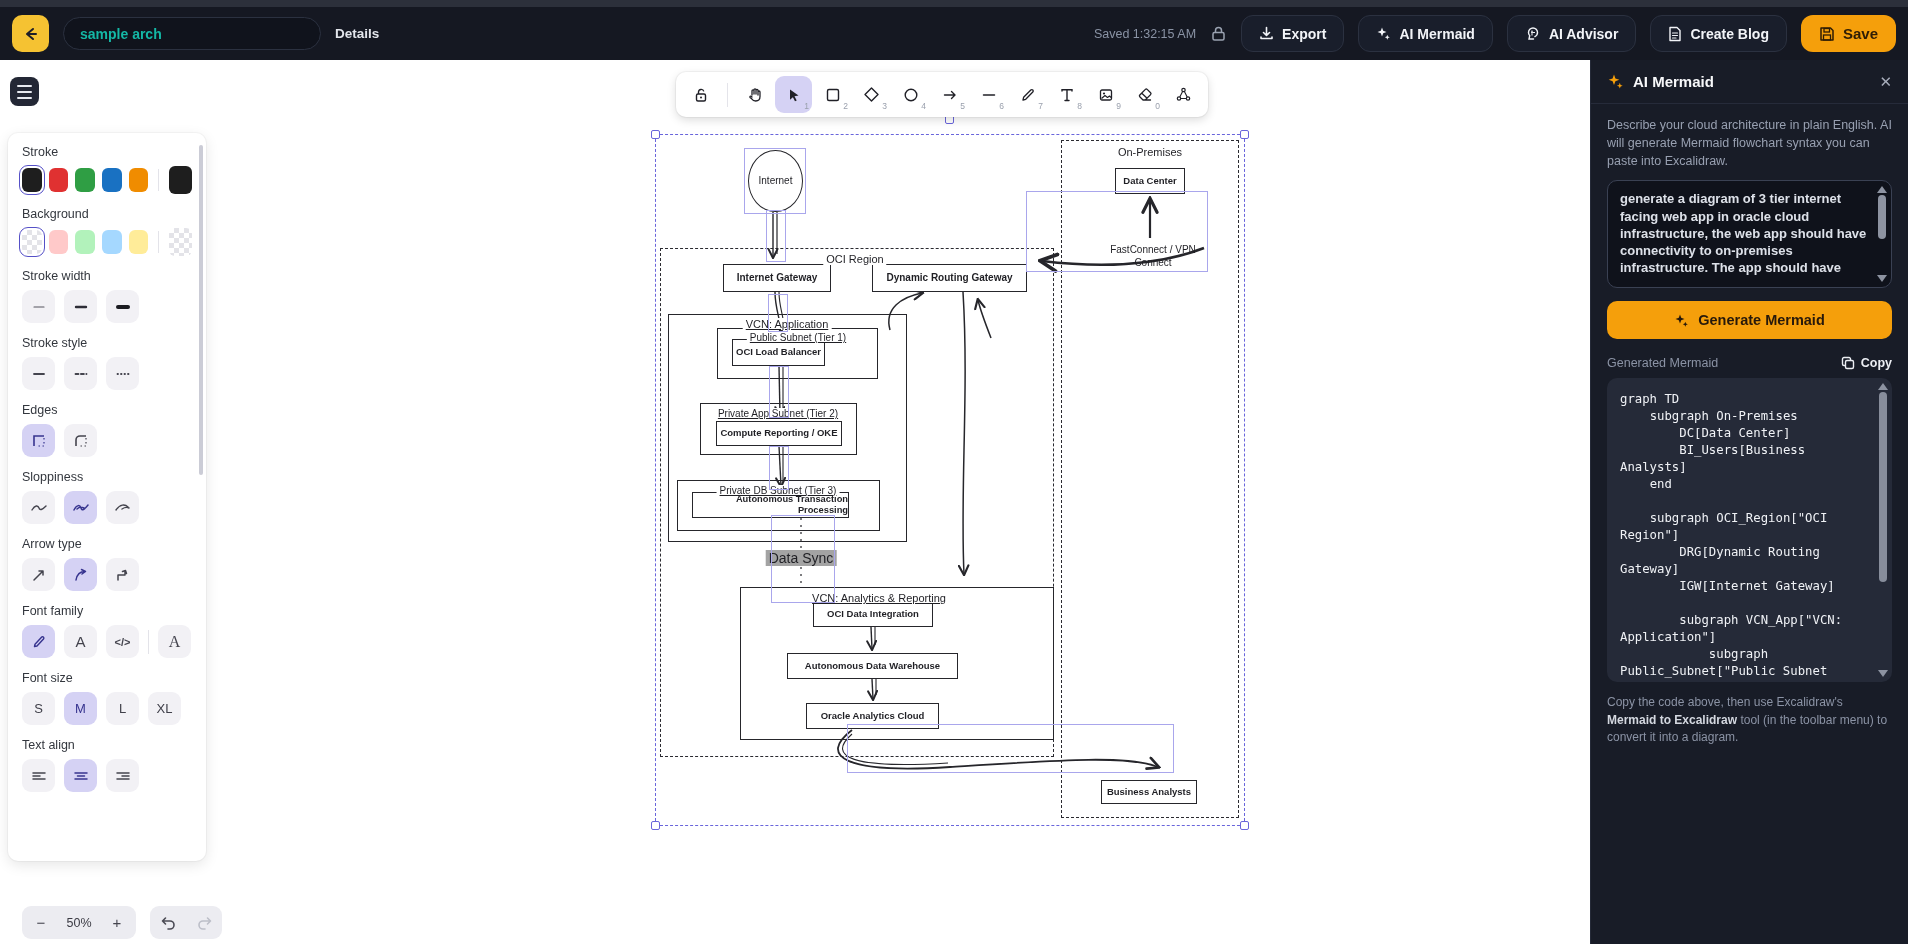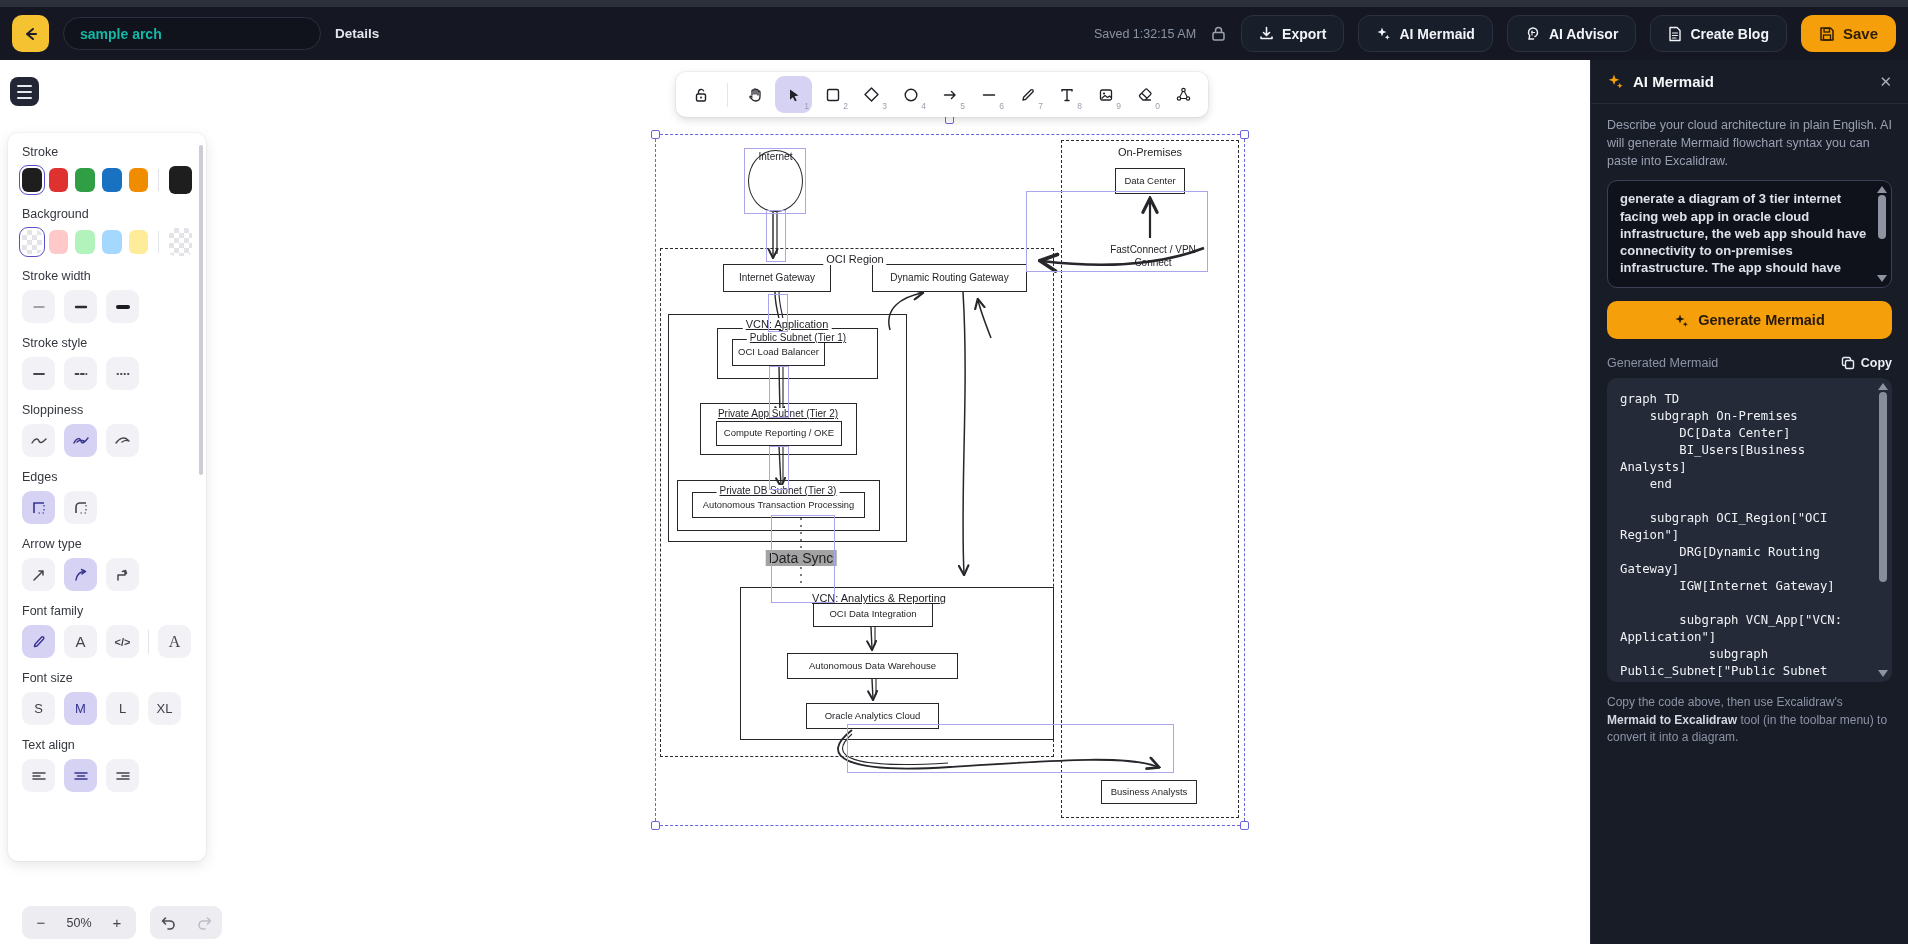--- a/index.html
+++ b/index.html
@@ -66,30 +66,30 @@
   .zoompill { position:absolute; left:22px; top:906px; width:114px; height:33px; background:#ececf1; border-radius:9px;
               display:flex; align-items:center; justify-content:space-between; padding:0 10px; z-index:30; }
   .zoompill .zb { font-size:15px; color:#44444e; cursor:pointer; width:18px; text-align:center; }
   .zoompill .zl { font-size:12.5px; color:#3b3b44; cursor:pointer; }
   .histpill { position:absolute; left:150px; top:906px; width:72px; height:33px; background:#ececf1; border-radius:9px;
               display:flex; align-items:center; justify-content:space-around; z-index:30; }
   .histpill svg { cursor:pointer; }
 
   
   .dbox { position:absolute; border:1.6px solid #26262b; background:#fff; display:flex; align-items:center;
-          justify-content:center; text-align:right; font-size:10px; color:#1f1f24; line-height:1.15; z-index:6; }
+          justify-content:center; text-align:right; font-size:10px; color:#1f1f24; line-height:1.15; z-index:6;font-weight:bold; }
   .dregion { position:absolute; border:1.7px dashed #2a2a30; z-index:3; }
   .dsolid { position:absolute; border:1.6px solid #26262b; z-index:4; }
   .dlabel { position:absolute; transform:translateX(-50%); font-size:11px; color:#1f1f24; white-space:nowrap;
             background:#fff; padding:0 3px; z-index:7; }
   .dunder { text-decoration:underline; }
   .phl { position:absolute; border:1px solid #a9a6ec; z-index:8; }
   .selbbox { position:absolute; border:1.5px dashed #6965db; z-index:9; }
   .handle { position:absolute; width:9px; height:9px; background:#fff; border:1px solid #6965db; border-radius:2px; z-index:10; }
-  .ellipse { position:absolute; border:1.8px solid #26262b; border-radius:50%; display:flex; 
+  .ellipse { position:absolute; border:1.8px solid #26262b; border-radius:50%; display:flex; align-items:center;
              justify-content:center; text-align:center; font-size:10px; color:#1f1f24; z-index:6;
              word-break:break-all; line-height:1.2; }
   .dsync { position:absolute; transform:translateX(-50%); font-size:14px; color:#1f1f24; background:#a3a3a3;
            padding:0 3px; z-index:7; }
   .arrowsvg { position:absolute; left:0; top:0; z-index:5; }
 
   
   .aipanel { position:absolute; left:1590px; top:60px; width:318px; height:884px; background:#181c27;
              border-left:1px solid #252a38; z-index:40; color:#e5e8ef; }
   .ai-head { height:44px; display:flex; align-items:center; padding:0 16px; gap:9px; border-bottom:1px solid #262b3a; }
@@ -247,21 +247,21 @@
     </div>
 
   <div class="dsolid" style="left:700px;top:343px;width:157px;height:52px"></div>
   <div class="dlabel dunder" style="left:778px;top:348px;font-size:10px">Private App Subnet (Tier 2)</div>
   <div class="dbox" style="left:716px;top:361px;width:126px;height:25px;font-size:9.5px">
       <span>Compute Reporting / OKE</span>
     </div>
 
   <div class="dsolid" style="left:677px;top:420px;width:203px;height:51px"></div>
   <div class="dlabel dunder" style="left:778px;top:425px;font-size:10px">Private DB Subnet (Tier 3)</div>
-  <div class="dbox" style="left:692px;top:432px;width:173px;height:26px;font-size:9.3px">
+  <div class="dbox" style="left:692px;top:432px;width:157px;height:26px;font-size:9.3px">
       <span>Autonomous Transaction Processing</span>
     </div>
 
   <div class="dsync" style="left:801px;top:490px">Data Sync</div>
 
   <div class="dsolid" style="left:740px;top:527px;width:314px;height:153px"></div>
   <div class="dlabel dunder" style="left:879px;top:532px">VCN: Analytics &amp; Reporting</div>
   <div class="dbox" style="left:813px;top:542px;width:120px;height:25px;font-size:9.5px">
       <span>OCI Data Integration</span>
     </div>
@@ -454,53 +454,53 @@
         </div>
       <div class="opt">
           <svg class="ic" width="16" height="16" viewBox="0 0 16 16">
             <path d="M2.5 8 H13.5" stroke="#44444e" stroke-width="1.8" stroke-dasharray="0.5 3" stroke-linecap="round"></path>
           </svg>
         </div>
     </div>
   </div>
 
   <div class="sec">
+    <div class="lab">Edges</div>
+    <div class="optrow">
+      <div class="opt on">
+          <svg class="ic" width="16" height="16" viewBox="0 0 16 16">
+            <path d="M3 13 V3 H13" fill="none" stroke="#37348f" stroke-width="1.6"></path>
+            <path d="M13 5 V13 H5" fill="none" stroke="#37348f" stroke-width="1.2" stroke-dasharray="1.5 2.5"></path>
+          </svg>
+        </div>
+      <div class="opt">
+          <svg class="ic" width="16" height="16" viewBox="0 0 16 16">
+            <path d="M3 13 V7 a4 4 0 0 1 4 -4 H13" fill="none" stroke="#44444e" stroke-width="1.6"></path>
+            <path d="M13 5 V13 H5" fill="none" stroke="#44444e" stroke-width="1.2" stroke-dasharray="1.5 2.5"></path>
+          </svg>
+        </div>
+    </div>
+  </div>
+
+  <div class="sec">
     <div class="lab">Sloppiness</div>
     <div class="optrow">
       <div class="opt">
           <svg class="ic" width="18" height="14" viewBox="0 0 18 14">
             <path d="M2 9 C5 4 8 4 9 7 C10 10 13 8 16 5" fill="none" stroke="#44444e" stroke-width="1.4" stroke-linecap="round"></path>
           </svg>
         </div>
       <div class="opt on">
           <svg class="ic" width="18" height="14" viewBox="0 0 18 14">
             <path d="M2 9 C5 3 8 4 9 7 C10 10 12 9 16 4 M5 8 C8 5 10 6 12 7" fill="none" stroke="#37348f" stroke-width="1.5" stroke-linecap="round"></path>
           </svg>
         </div>
       <div class="opt">
           <svg class="ic" width="18" height="14" viewBox="0 0 18 14">
             <path d="M2 9 C6 3 11 3 14 6 M8 8 C11 6 13 6 15 7" fill="none" stroke="#44444e" stroke-width="1.4" stroke-linecap="round"></path>
-          </svg>
-        </div>
-    </div>
-  </div>
-
-  <div class="sec">
-    <div class="lab">Edges</div>
-    <div class="optrow">
-      <div class="opt on">
-          <svg class="ic" width="16" height="16" viewBox="0 0 16 16">
-            <path d="M3 13 V3 H13" fill="none" stroke="#37348f" stroke-width="1.6"></path>
-            <path d="M13 5 V13 H5" fill="none" stroke="#37348f" stroke-width="1.2" stroke-dasharray="1.5 2.5"></path>
-          </svg>
-        </div>
-      <div class="opt">
-          <svg class="ic" width="16" height="16" viewBox="0 0 16 16">
-            <path d="M3 13 V7 a4 4 0 0 1 4 -4 H13" fill="none" stroke="#44444e" stroke-width="1.6"></path>
-            <path d="M13 5 V13 H5" fill="none" stroke="#44444e" stroke-width="1.2" stroke-dasharray="1.5 2.5"></path>
           </svg>
         </div>
     </div>
   </div>
 
   <div class="sec">
     <div class="lab">Arrow type</div>
     <div class="optrow">
       <div class="opt">
           <svg class="ic" width="16" height="16" viewBox="0 0 16 16">

